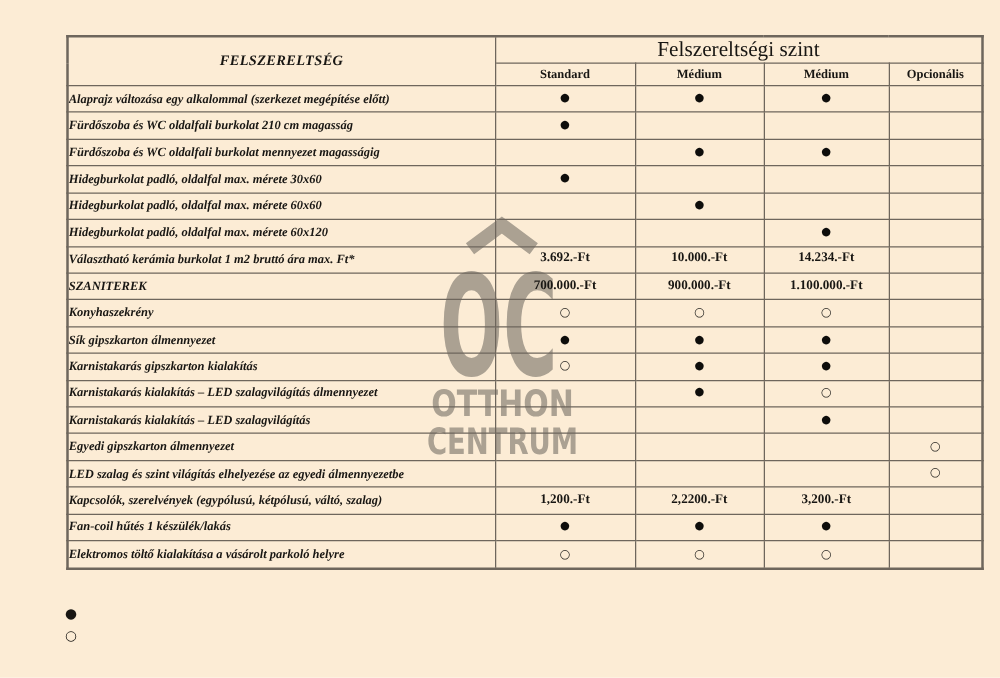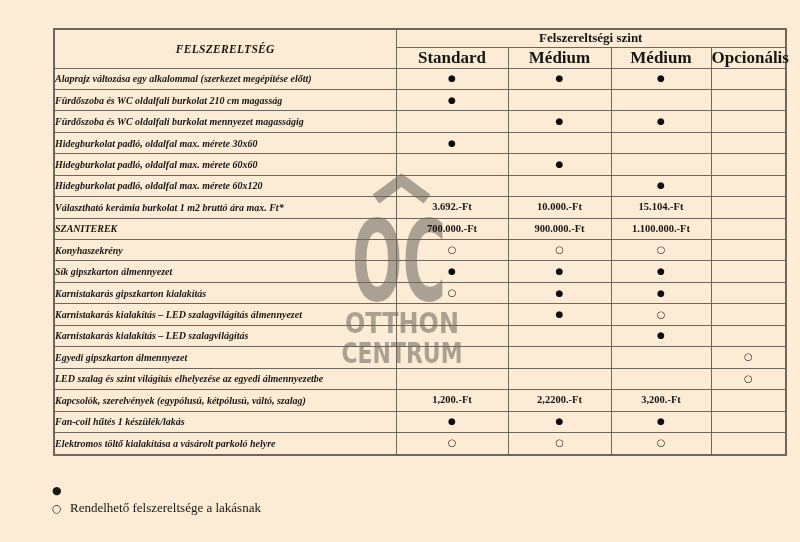--- a/index.html
+++ b/index.html
@@ -27,22 +27,22 @@
     padding:0;
     vertical-align:middle;
     background:transparent;
   }
   table.equip{border:2px solid #6e665c;}
   thead tr{height:18px;}
   th.corner{
     font-size:11.5px;font-weight:bold;font-style:italic;
     text-align:center;letter-spacing:.3px;
   }
-  th.group{font-size:13px;font-weight:bold;text-align:center;}
-  th.colhead{font-size:17px;font-weight:bold;text-align:center;}
+  th.group{font-size:17px;font-weight:normal;text-align:center;}
+  th.colhead{font-size:10px;font-weight:bold;text-align:center;}
   td.rowlabel{
     font-size:10px;font-weight:bold;font-style:italic;
     text-align:left;padding-left:7px;padding-right:4px;
     white-space:nowrap;overflow:hidden;
   }
   td.val{text-align:center;line-height:1;}
   td.val.price{font-size:10.5px;font-weight:bold;font-family:"Liberation Serif",serif;}
   td.val.dot{font-size:9px;font-family:"DejaVu Sans",sans-serif;color:#0e0d0b;}
   td.val.ring{font-size:10px;font-family:"DejaVu Sans",sans-serif;color:#2a2824;}
   .legend{
@@ -130,21 +130,21 @@
           <td class="rowlabel">Hidegburkolat  padló, oldalfal max. mérete 60x120</td>
           <td class="val price"></td>
           <td class="val price"></td>
           <td class="val dot">●</td>
           <td class="val price"></td>
         </tr>
         <tr>
           <td class="rowlabel">Választható kerámia burkolat 1 m2 bruttó ára max. Ft*</td>
           <td class="val price">3.692.-Ft</td>
           <td class="val price">10.000.-Ft</td>
-          <td class="val price">15.104.-Ft</td>
+          <td class="val price">14.234.-Ft</td>
           <td class="val price"></td>
         </tr>
         <tr>
           <td class="rowlabel">SZANITEREK</td>
           <td class="val price">700.000.-Ft</td>
           <td class="val price">900.000.-Ft</td>
           <td class="val price">1.100.000.-Ft</td>
           <td class="val price"></td>
         </tr>
         <tr>
@@ -219,17 +219,16 @@
         </tr>
       </tbody>
   </table>
 
   <div class="legend">
     <div class="legend-row">
       <span class="legend-sym">●</span>
     </div>
     <div class="legend-row">
       <span class="legend-sym">○</span>
-      <span class="legend-text">Rendelhető felszereltsége a lakásnak</span>
     </div>
   </div>
 
 </div>
 
 </body></html>

